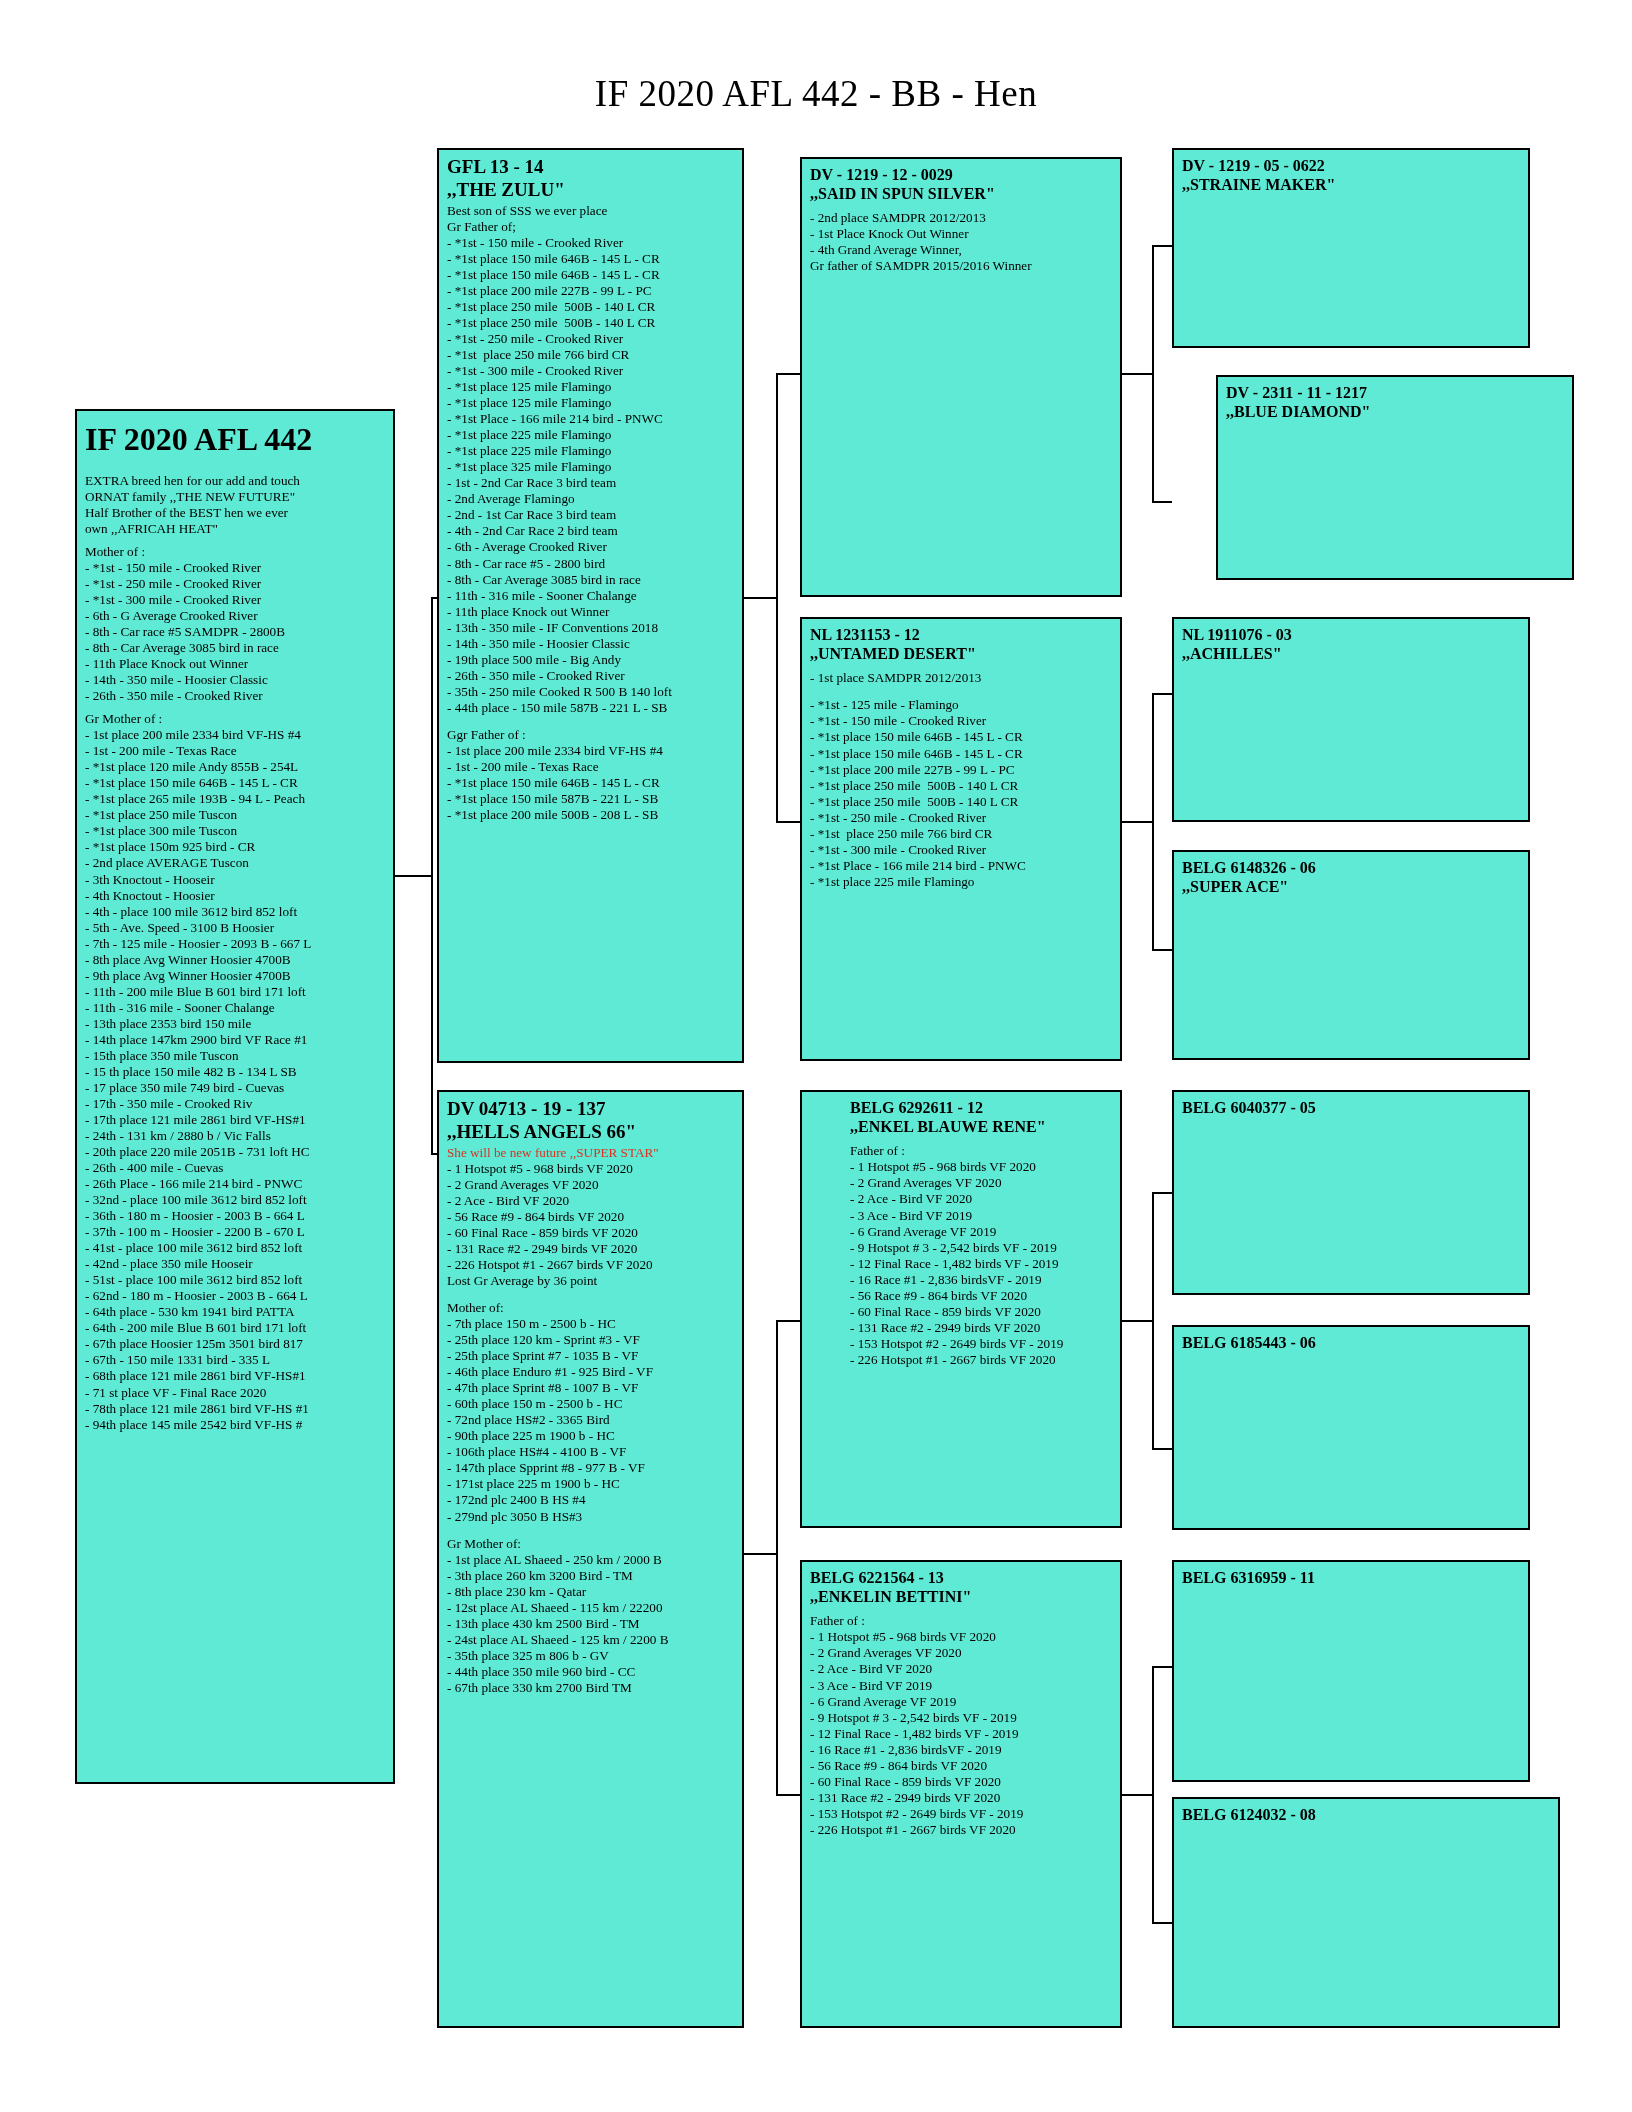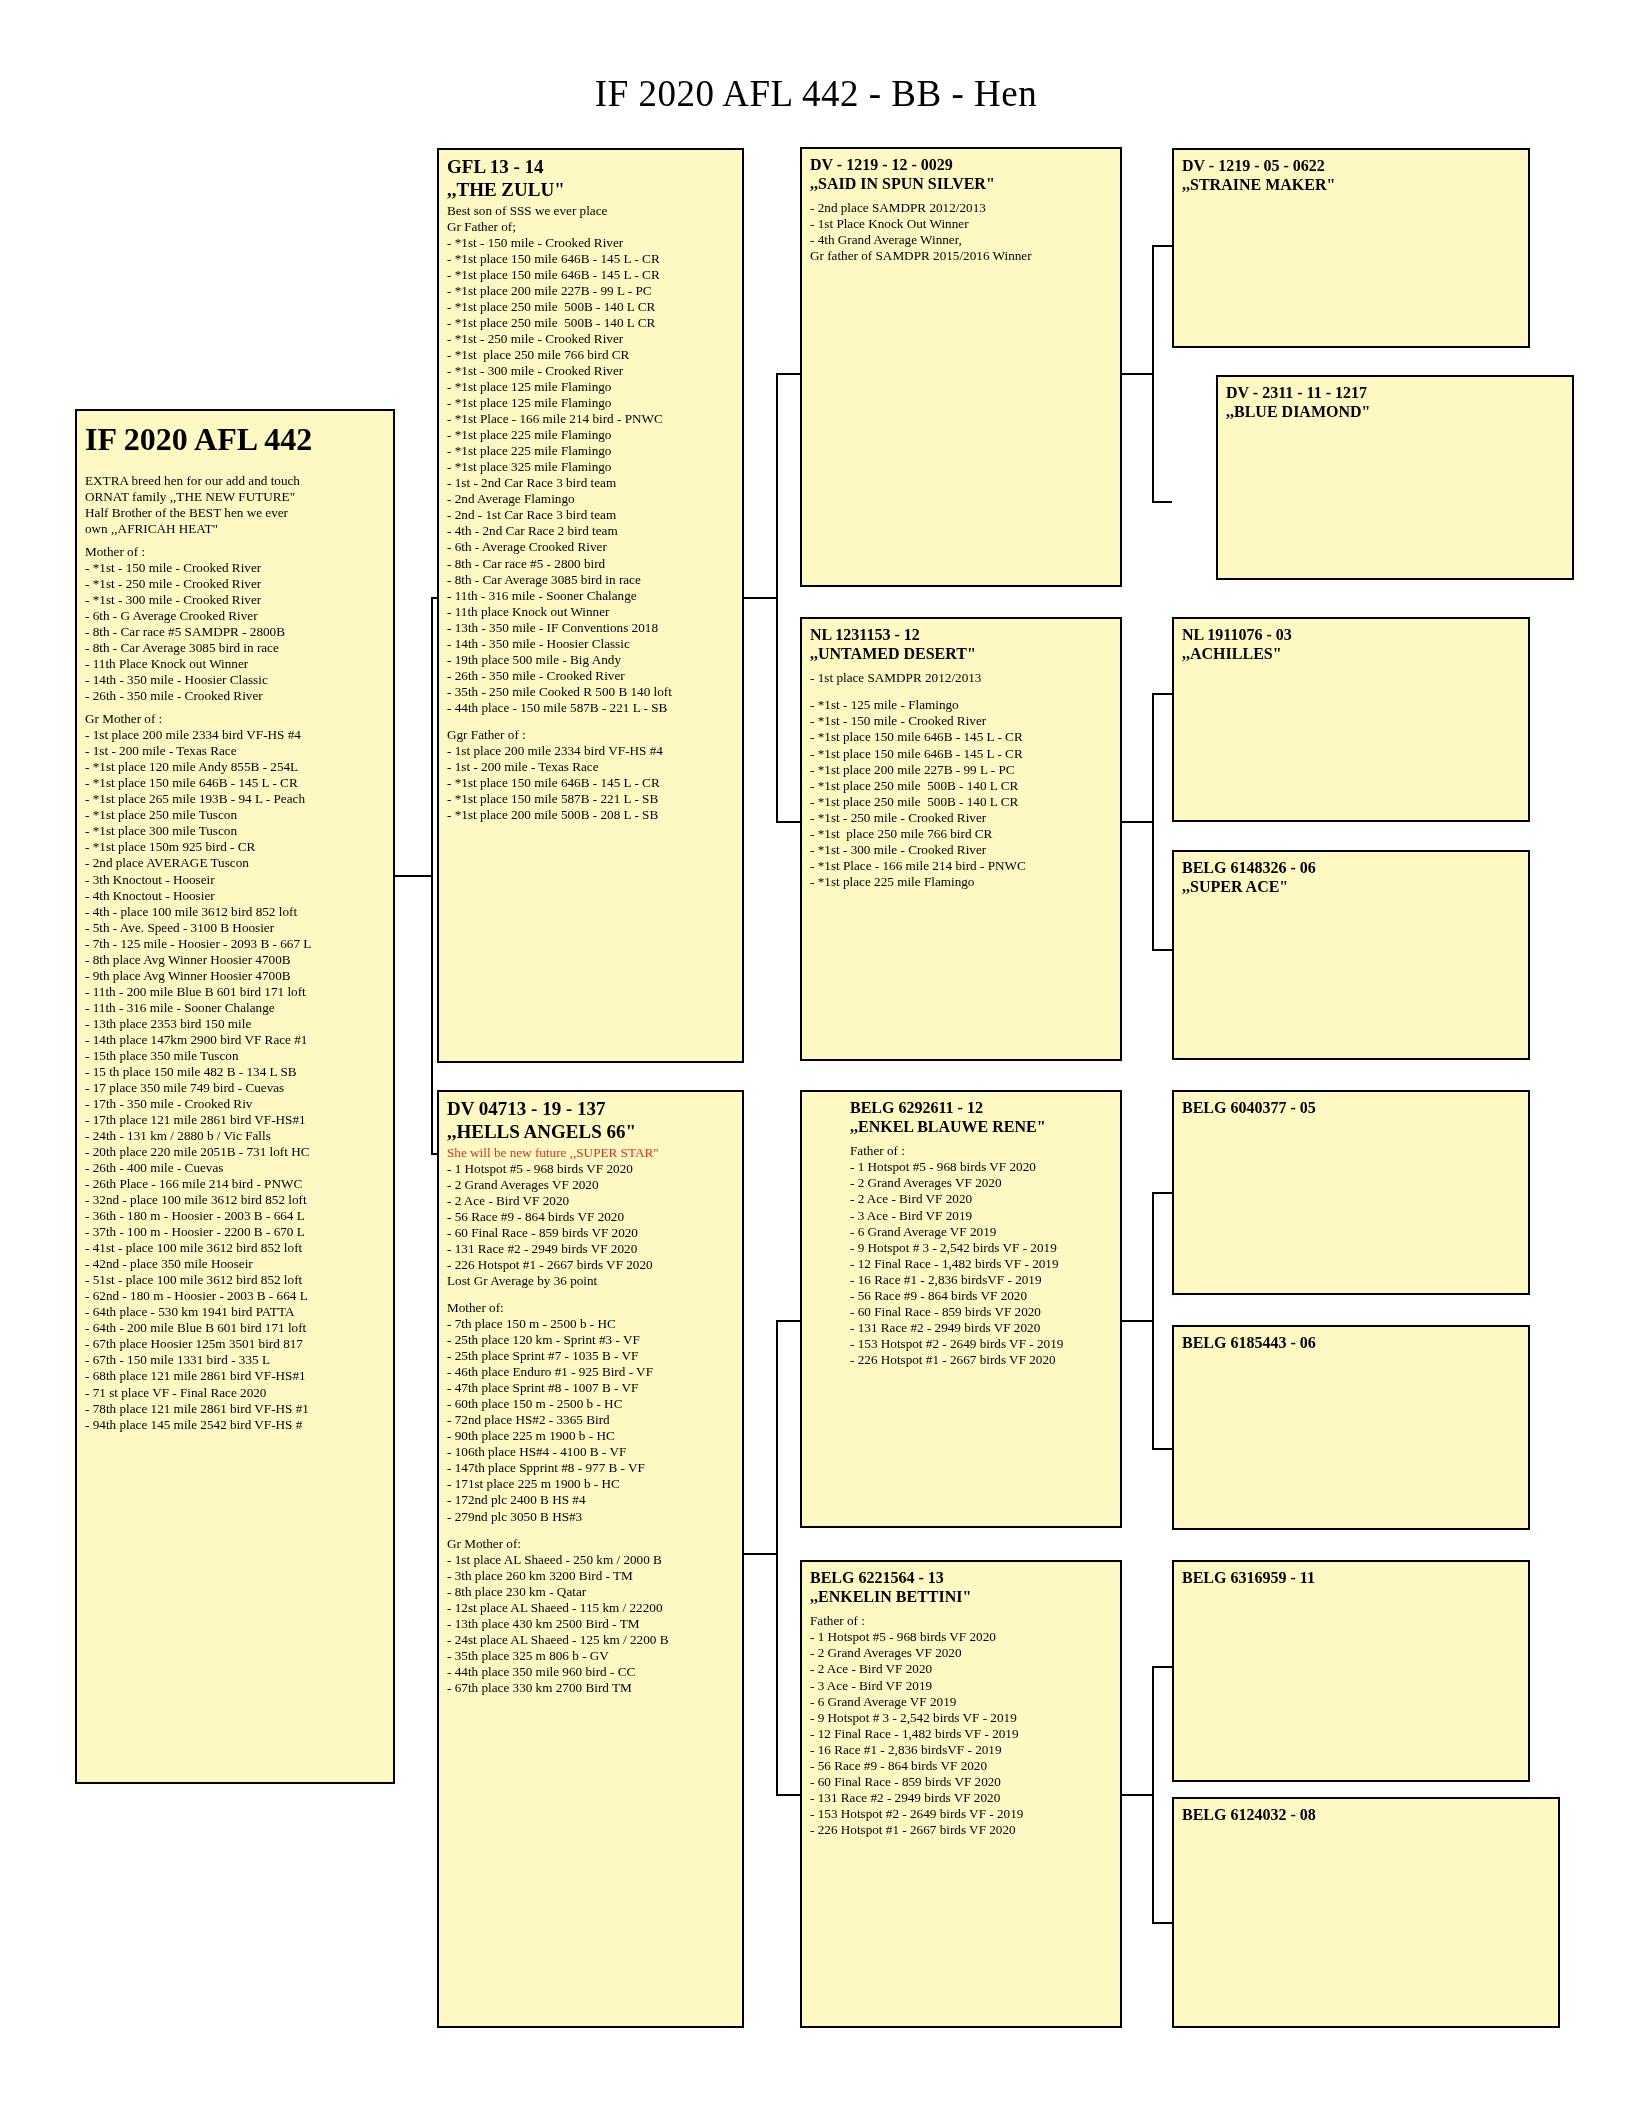--- a/index.html
+++ b/index.html
@@ -22,21 +22,21 @@
     width: 1632px;
     text-align: center;
     font-size: 37px;
     font-family: "Liberation Serif", serif;
     letter-spacing: 0.5px;
   }
   .box {
     position: absolute;
     border: 2px solid #000000;
     box-sizing: border-box;
-    background: #fef9c3;
+    background: #5eead4;
     overflow: hidden;
   }
   .box-inner {
     padding: 6px 8px 4px 8px;
   }
   .hdr {
     font-weight: bold;
     font-size: 19px;
     line-height: 1.18;
     margin-bottom: 1px;
@@ -266,21 +266,21 @@
 - 8th place 230 km - Qatar
 - 12st place AL Shaeed - 115 km / 22200
 - 13th place 430 km 2500 Bird - TM
 - 24st place AL Shaeed - 125 km / 2200 B
 - 35th place 325 m 806 b - GV
 - 44th place 350 mile 960 bird - CC
 - 67th place 330 km 2700 Bird TM</div>
   </div>
 </div>
 
-<div class="box" style="left:800px; top:147px; width:322px; height:440px;">
+<div class="box" style="left:800px; top:157px; width:322px; height:440px;">
   <div class="box-inner">
     <div class="hdr2">DV - 1219 - 12 - 0029</div>
     <div class="hdr2">,,SAID IN SPUN SILVER"</div>
     <div class="gap-sm"></div>
     <div class="lines">- 2nd place SAMDPR 2012/2013
 - 1st Place Knock Out Winner
 - 4th Grand Average Winner,
 Gr father of SAMDPR 2015/2016 Winner</div>
   </div>
 </div>

